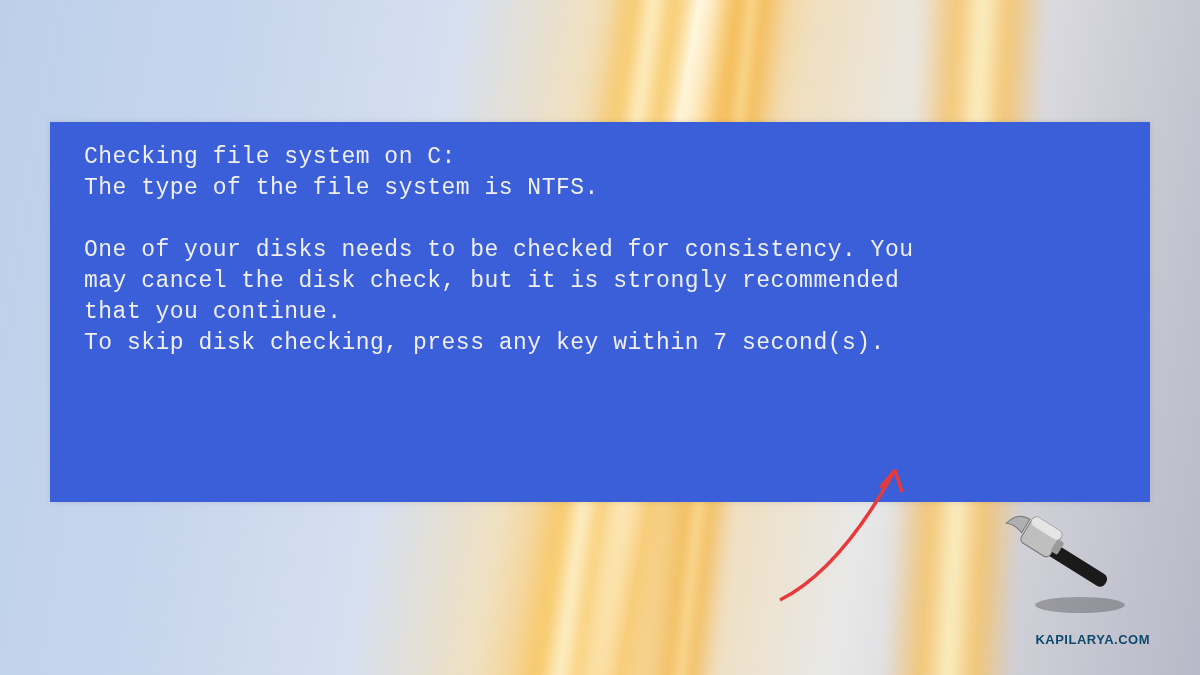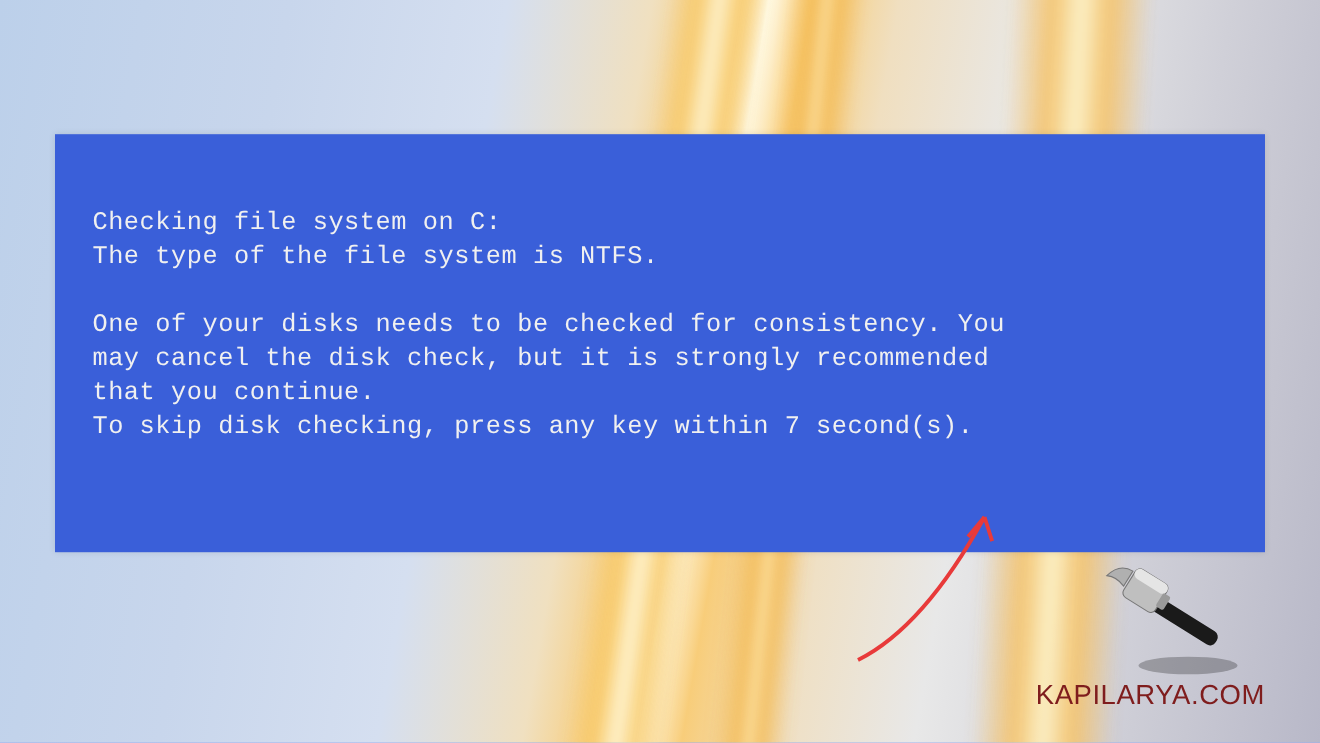--- a/index.html
+++ b/index.html
@@ -33,21 +33,21 @@
   .ray2 { left: 680px; width: 70px; background: linear-gradient(90deg, rgba(255,200,90,0) 0%, #f3b850 40%, #fff0c0 50%, #f3b850 60%, rgba(255,200,90,0) 100%); transform: rotate(6deg); }
   .ray3 { left: 900px; width: 130px; background: linear-gradient(90deg, rgba(255,200,90,0) 0%, #f5c268 30%, #fff3c5 50%, #f5c268 70%, rgba(255,200,90,0) 100%); transform: rotate(3deg); }
 
   .console {
     position: absolute;
     left: 50px;
     top: 122px;
     width: 1100px;
     height: 380px;
     background: #3a5fd9;
-    padding: 65px 30px 30px 34px;
+    padding: 20px 30px 30px 34px;
     font-family: "Lucida Console", Consolas, "Courier New", monospace;
     font-size: 23px;
     line-height: 1.35;
     letter-spacing: 0.5px;
     color: #f0f0f0;
     white-space: pre-wrap;
     box-shadow: 0 0 6px rgba(0,0,0,0.1);
   }
 
   .arrow {
@@ -65,23 +65,24 @@
     bottom: 60px;
     width: 150px;
     height: 110px;
   }
 
   .watermark {
     position: absolute;
     right: 50px;
     bottom: 28px;
     font-family: Arial, Helvetica, sans-serif;
-    font-size: 25px;
+    font-size: 13px;
     letter-spacing: 0.5px;
-    color: #7f1d1d;
+    color: #0c4a6e;
+    font-weight: bold;
   }
 </style>
 </head>
 <body>
 
 <div class="ray ray1"></div>
 <div class="ray ray2"></div>
 <div class="ray ray3"></div>
 
 <div class="console"><span>Checking file system on C:</span>

